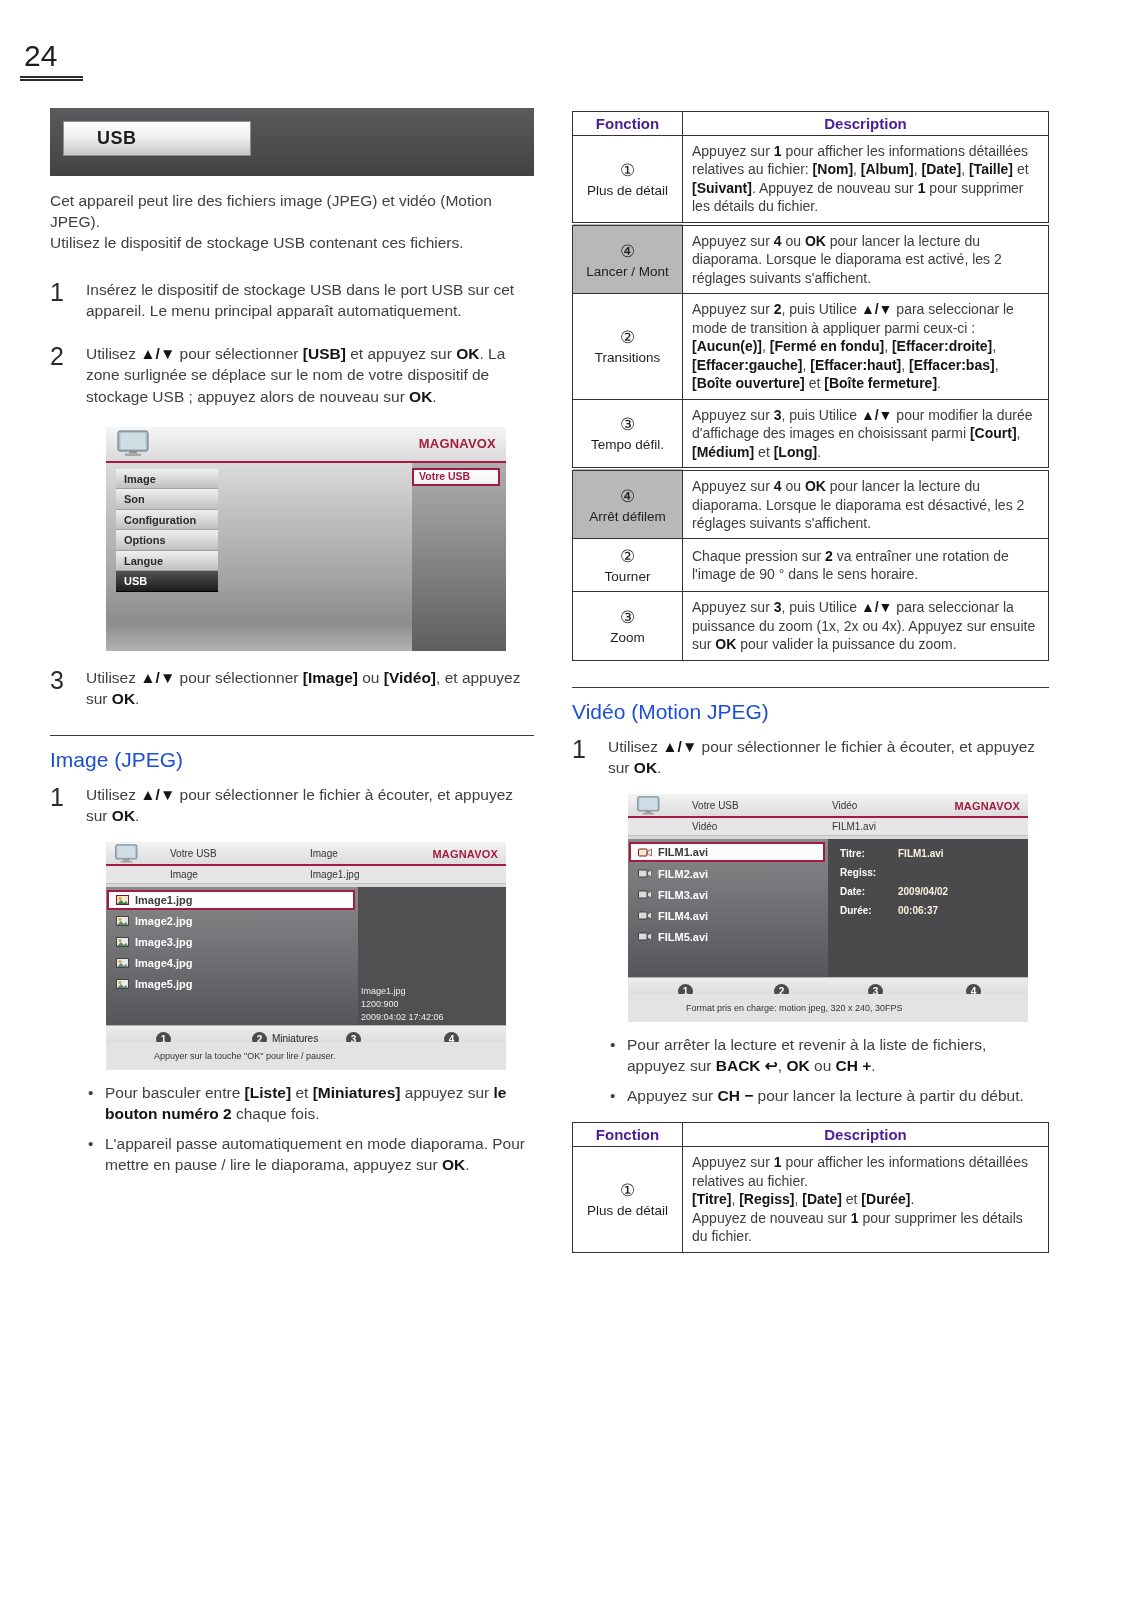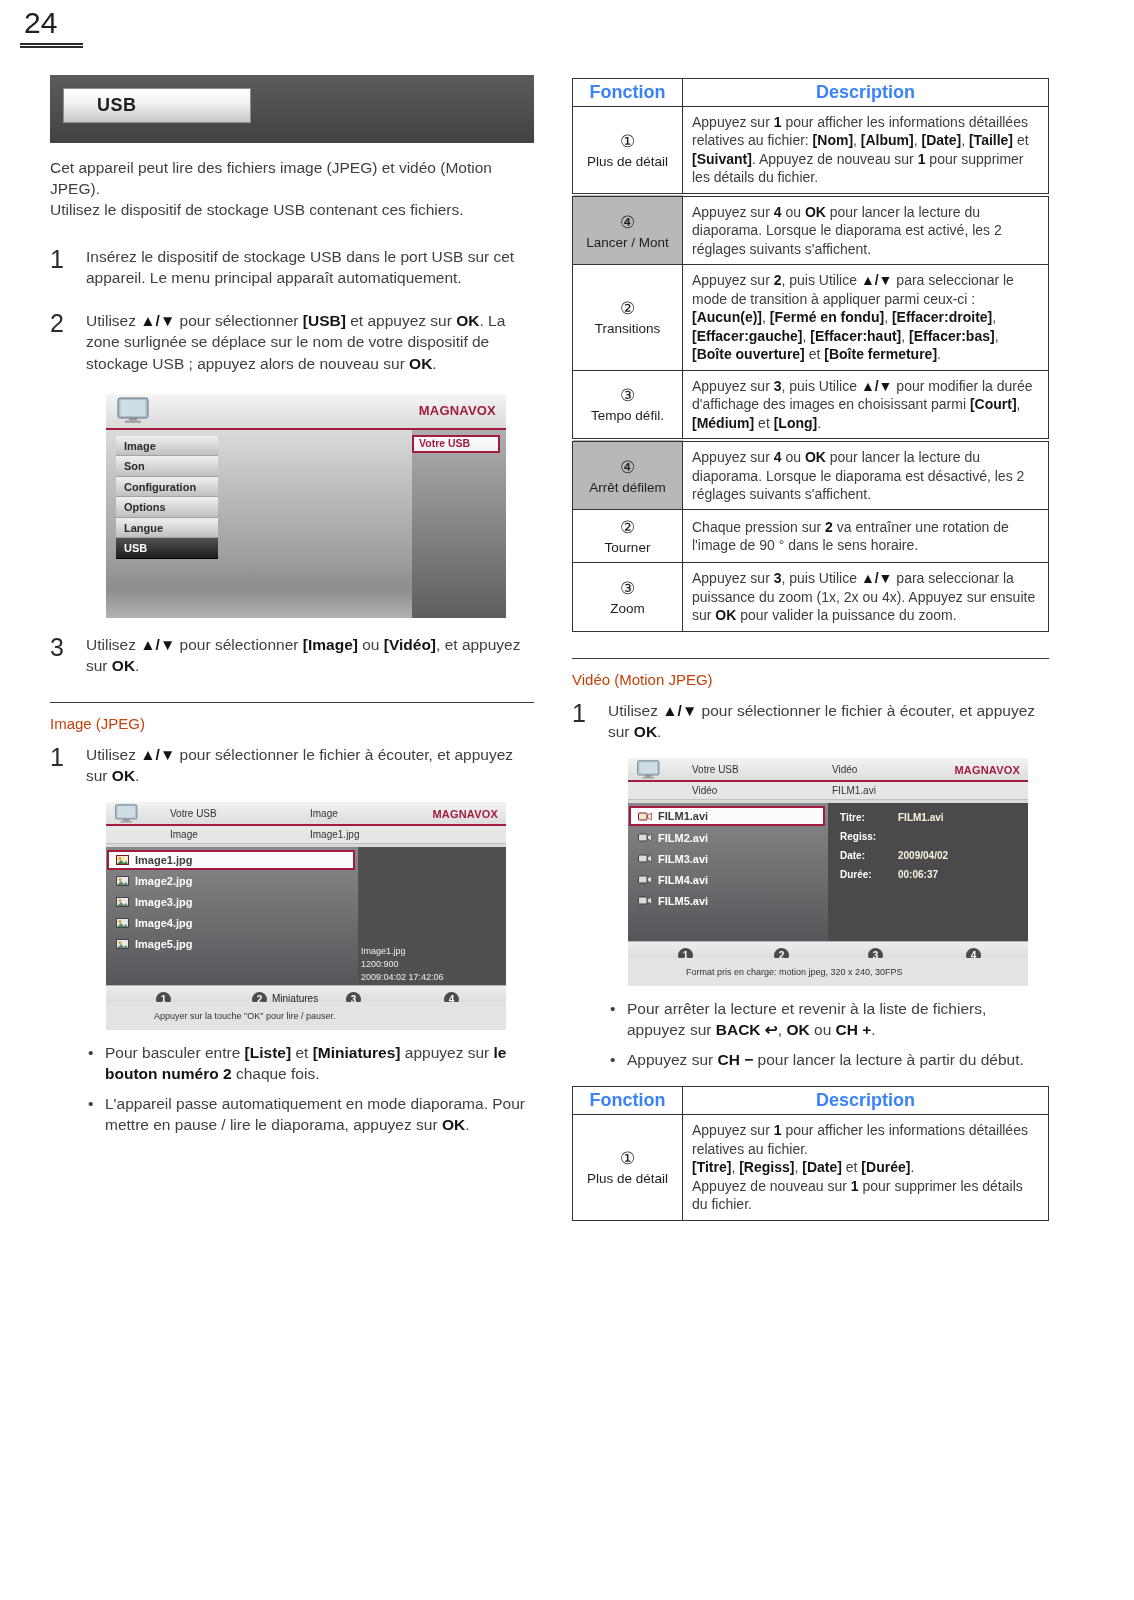--- a/index.html
+++ b/index.html
@@ -2,21 +2,21 @@
 <html><head>
 <meta charset="utf-8">
 <style>
   * { box-sizing: border-box; margin: 0; padding: 0; }
   :root { --red: #a11c3f; --ink: #3f3f3f; }
   html,body { background:#fff; }
   body {
     width:1134px; height:1600px; position:relative;
     font-family:"Liberation Sans", sans-serif; color:var(--ink);
   }
-  .page { position:absolute; inset:0; overflow:hidden; }
+  .page { position:absolute; inset:0; overflow:hidden;margin-top:33px; }
 
   
   .pagenum-wrap { position:absolute; left:20px; top:6px; }
   .pagenum { display:inline-block; font-size:30px; color:#1e1e1e; padding:0 26px 3px 4px; border-bottom:5px double #2c2c2c; }
 
   
   .col-l { position:absolute; left:50px; top:75px; width:484px; }
   .col-r { position:absolute; left:572px; top:78px; width:477px; }
 
   
@@ -28,21 +28,21 @@
 
   .intro { margin-top:14px; font-size:15.5px; line-height:1.36; }
 
   .step { display:flex; margin-top:26px; }
   .step.mt22 { margin-top:22px; } .step.mt16 { margin-top:16px; } .step.mt12 { margin-top:12px; }
   .step-n { flex:0 0 36px; font-size:25px; line-height:1.05; color:#2b2b2b; }
   .step-t { font-size:15.5px; line-height:1.36; }
   b { color:#141414; }
 
   .rule { border:none; border-top:1.5px solid #3a3a3a; margin-top:26px; }
-  .h2 { margin-top:12px; font-size:15px; font-weight:400; color:#c2410c; }
+  .h2 { margin-top:12px; font-size:21px; font-weight:400; color:#1d4ed8; }
 
   
   .blts { margin-top:12px; }
   .blt { display:flex; margin:9px 0 9px 38px; font-size:15.5px; line-height:1.36; }
   .blt .dot { flex:0 0 17px; }
   .blt .dot::before { content:"\2022"; }
 
   
   .shot { position:relative; width:400px; margin-left:56px; }
   .shot1 { height:224px; margin-top:20px;
@@ -94,21 +94,21 @@
   .key { position:absolute; top:6px; width:15px; height:15px; border-radius:50%;
     background:#4b4b4b; color:#fff; font-size:10px; font-weight:bold; text-align:center; line-height:15px; }
   .key1{left:50px}.key2{left:146px}.key3{left:240px}.key4{left:338px}
   .keylab { position:absolute; left:166px; top:7px; font-size:10px; color:#222; }
   .bhint { position:absolute; left:0; right:0; bottom:0; height:28px; background:#e3e3e3;
     font-size:9px; color:#333; display:flex; align-items:center; padding-left:48px; }
   .shot-vid-w .bhint { padding-left:58px; }
 
   
   .ftab { width:100%; border-collapse:collapse; font-size:14px; border:1.5px solid #333; }
-  .ftab th { border:1.5px solid #333; font-size:18px; font-weight:bold; padding:3px 4px; text-align:center; color:#3b82f6; }
+  .ftab th { border:1.5px solid #333; font-size:15px; font-weight:bold; padding:3px 4px; text-align:center; color:#4c1d95; }
   .ftab td { border:1px solid #333; }
   .ftab .fc { width:110px; text-align:center; vertical-align:middle; font-size:13.5px; color:#1e1e1e; padding:7px 2px; }
   .ftab .fc .circ { display:block; font-size:17px; margin-bottom:2px; }
   .ftab .fc.gray { background:#b8b8b8; }
   .ftab .dc { padding:6px 9px; line-height:1.32; color:#3d3d3d; vertical-align:middle; }
   .ftab tr.sep td { border-top:4px double #333; }
   .col-r .rule { margin-top:26px; }
   .tbl2 { margin-top:16px; }
 </style>
 </head>

